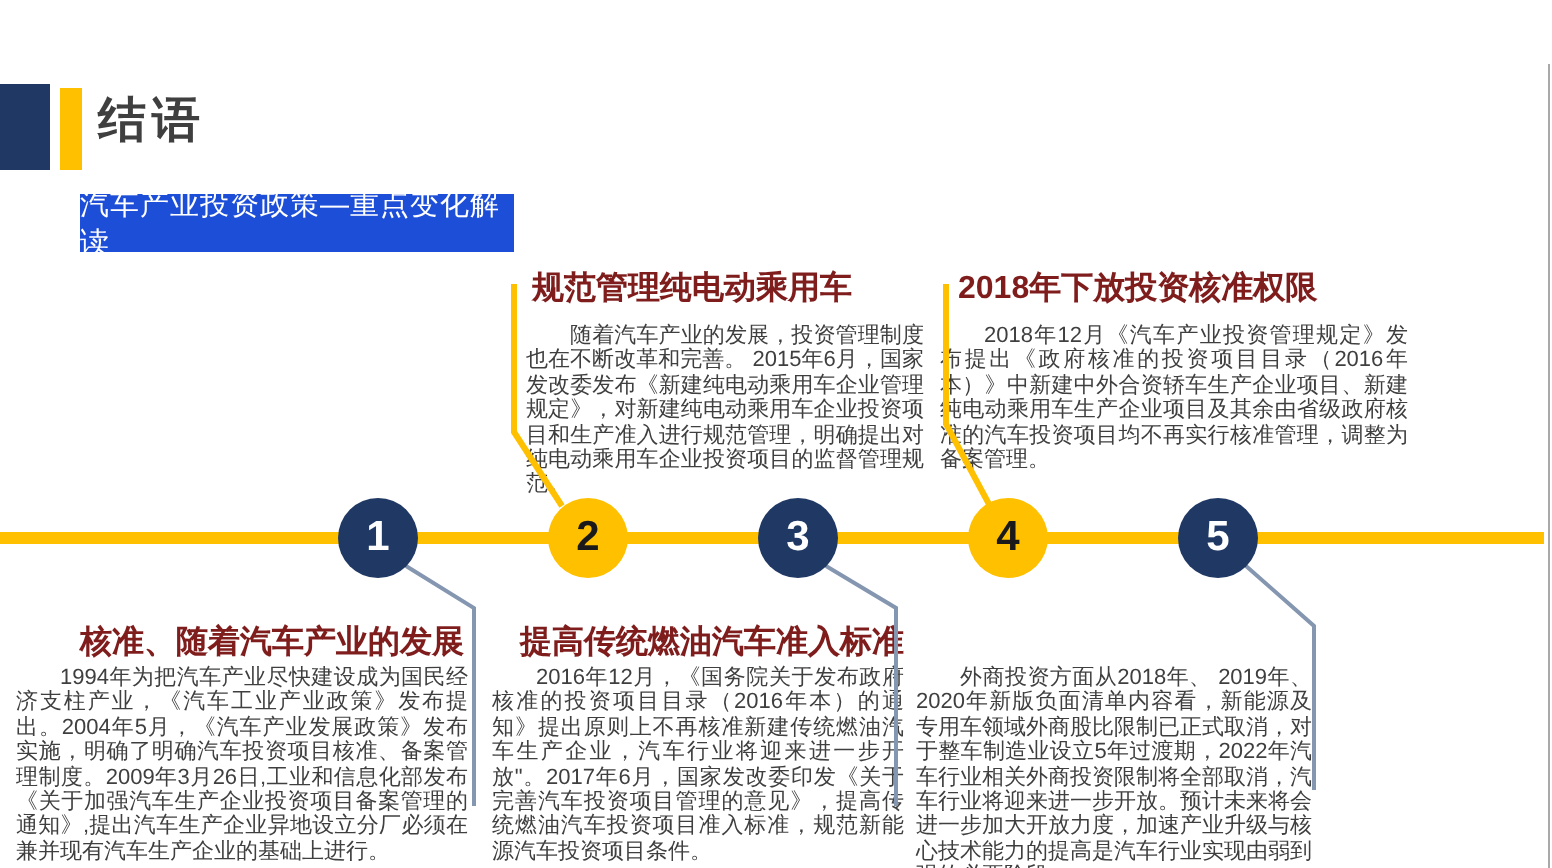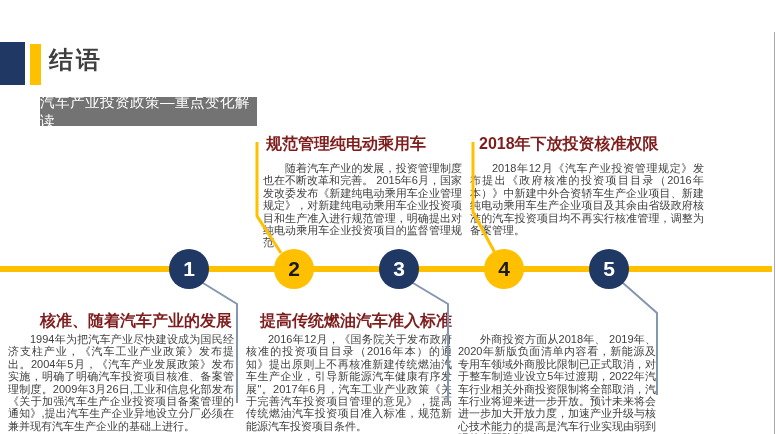--- a/index.html
+++ b/index.html
@@ -7,21 +7,21 @@
     position:relative;width:776px;height:434px;background:#ffffff;overflow:hidden;
     font-family:"Liberation Sans","DejaVu Sans",sans-serif;
     margin-top:32px;
   }
   .right-edge{position:absolute;top:0;bottom:0;right:1px;width:1px;background:#a9a9a9;}
   
   .corner-navy{position:absolute;left:0;top:10px;width:25px;height:43px;background:#1F3864;}
   .corner-gold{position:absolute;left:30px;top:12px;width:11px;height:41px;background:#FFC000;}
   .page-title{position:absolute;left:49px;top:12px;font-size:24px;font-weight:bold;color:#3f3f3f;letter-spacing:3px;}
   .banner{
-    position:absolute;left:40px;top:65px;width:217px;height:29px;background:#737373;
+    position:absolute;left:40px;top:65px;width:217px;height:29px;background:#1d4ed8;
     color:#ffffff;font-size:14.5px;letter-spacing:.5px;
     display:flex;align-items:center;justify-content:center;
   }
   
   .tl-bar{position:absolute;left:0;top:234px;width:772px;height:6px;background:#FFC000;z-index:1;}
   .connectors{position:absolute;left:0;top:0;z-index:2;pointer-events:none;}
   .node{
     position:absolute;top:217px;width:40px;height:40px;border-radius:50%;z-index:3;
     display:flex;align-items:center;justify-content:center;
     font-size:21px;font-weight:600;
@@ -75,18 +75,18 @@
   <div class="node navy n1">1</div>
   <div class="node gold n2">2</div>
   <div class="node navy n3">3</div>
   <div class="node gold n4">4</div>
   <div class="node navy n5">5</div>
 
   <div class="block-title b1-title">核准、随着汽车产业的发展</div>
   <div class="block-body b1-body">1994年为把汽车产业尽快建设成为国民经济支柱产业，《汽车工业产业政策》发布提出。2004年5月，《汽车产业发展政策》发布实施，明确了明确汽车投资项目核准、备案管理制度。2009年3月26日,工业和信息化部发布《关于加强汽车生产企业投资项目备案管理的通知》,提出汽车生产企业异地设立分厂必须在兼并现有汽车生产企业的基础上进行。</div>
 
   <div class="block-title b2-title">提高传统燃油汽车准入标准</div>
-  <div class="block-body b2-body">2016年12月，《国务院关于发布政府核准的投资项目目录（2016年本）的通知》提出原则上不再核准新建传统燃油汽车生产企业，引导新能源汽车健康有序发展"。2017年6月，汽车工业产业政策《关于完善汽车投资项目管理的意见》，提高传统燃油汽车投资项目准入标准，规范新能源汽车投资项目条件。</div>
+  <div class="block-body b2-body">2016年12月，《国务院关于发布政府核准的投资项目目录（2016年本）的通知》提出原则上不再核准新建传统燃油汽车生产企业，汽车行业将迎来进一步开放"。2017年6月，国家发改委印发《关于完善汽车投资项目管理的意见》，提高传统燃油汽车投资项目准入标准，规范新能源汽车投资项目条件。</div>
 
   <div class="block-body b3-body">外商投资方面从2018年、 2019年、2020年新版负面清单内容看，新能源及专用车领域外商股比限制已正式取消，对于整车制造业设立5年过渡期，2022年汽车行业相关外商投资限制将全部取消，汽车行业将迎来进一步开放。预计未来将会进一步加大开放力度，加速产业升级与核心技术能力的提高是汽车行业实现由弱到强的必要阶段。</div>
 
   <div class="right-edge"></div>
 </div>
 
 </body></html>

